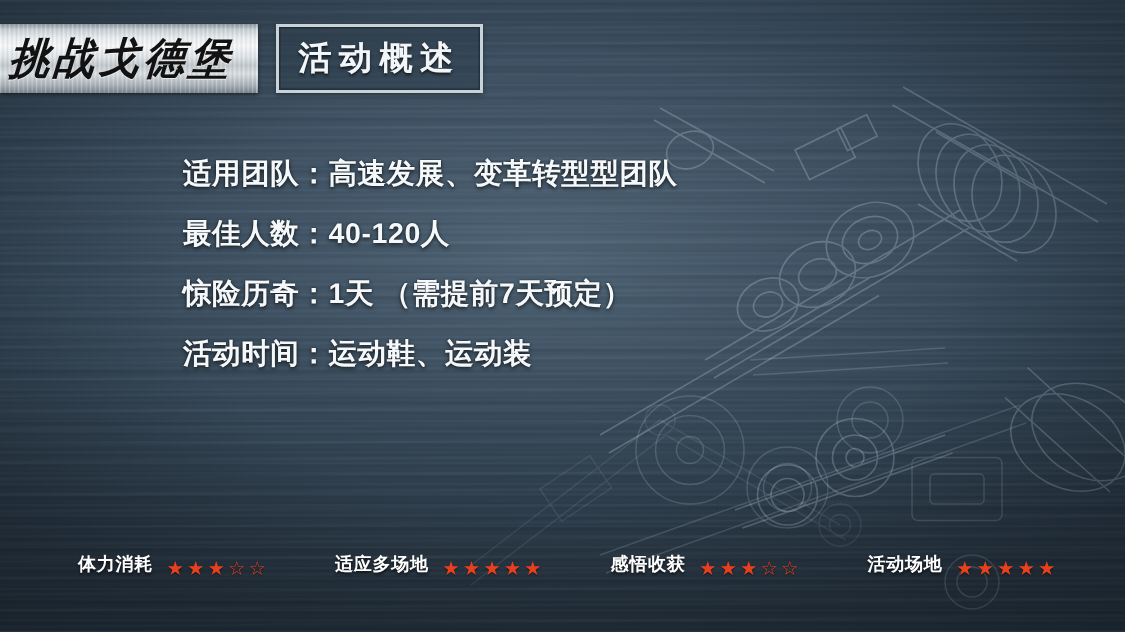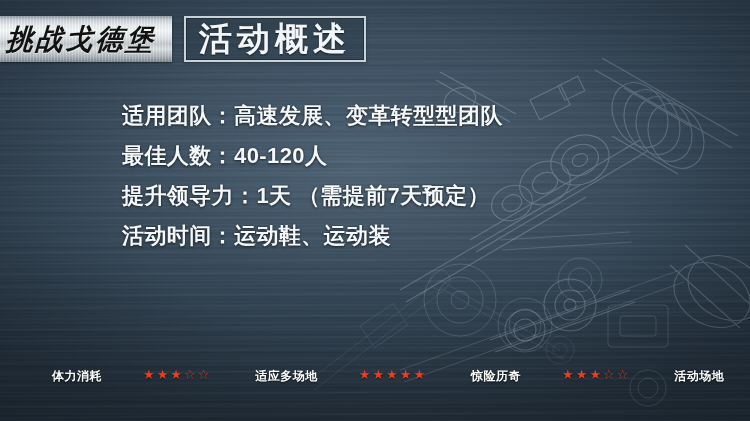--- a/index.html
+++ b/index.html
@@ -146,62 +146,61 @@
     height: 46px;
     box-sizing: border-box;
     border: 2px solid #c8d2d9;
     background: rgba(40,55,68,0.38);
     display: flex;
     align-items: center;
     padding: 0 13px;
     box-shadow: inset 0 0 0 1px rgba(0,0,0,0.30), 0 1px 3px rgba(0,0,0,0.35);
   }
   .section-title {
-    font-size: 33px;
+    font-size: 22px;
     font-weight: 700;
     letter-spacing: 5px;
     color: #f2f6f8;
     white-space: nowrap;
     text-shadow: 0 1px 2px rgba(0,0,0,0.65);
   }
 
   
   .info-list {
     position: absolute;
     left: 122px;
     top: 96px;
     z-index: 4;
   }
   .info-row {
     height: 40px;
     display: flex;
     align-items: center;
-    font-size: 22px;
+    font-size: 19px;
     font-weight: 700;
     color: #f4f8fa;
     letter-spacing: 0.4px;
     white-space: nowrap;
     text-shadow: 0 1px 3px rgba(0,0,0,0.60), 0 0 1px rgba(0,0,0,0.8);
   }
 
   
   .ratings {
     position: absolute;
     left: 52px;
     top: 368px;
     width: 660px;
     display: flex;
     align-items: center;
     z-index: 4;
   }
   .rating-item {
     display: flex;
-    align-items: flex-start;
+    align-items: flex-end;
     margin-right: 44px;
-    gap: 32px;
   }
   .rating-label {
     font-size: 12px;
     font-weight: 700;
     color: #ffffff;
     letter-spacing: 0.5px;
     white-space: nowrap;
     text-shadow: 0 1px 2px rgba(0,0,0,0.7);
     margin-right: 9px;
   }
@@ -307,21 +306,21 @@
       <span class="brand-text">挑战戈德堡</span>
     </div>
     <div class="section-box">
       <span class="section-title">活动概述</span>
     </div>
   </div>
 
   <div class="info-list">
     <div class="info-row">适用团队：高速发展、变革转型型团队</div>
     <div class="info-row">最佳人数：40-120人</div>
-    <div class="info-row">提升领导力：1天 （需提前7天预定）</div>
+    <div class="info-row">惊险历奇：1天 （需提前7天预定）</div>
     <div class="info-row">活动时间：运动鞋、运动装</div>
   </div>
 
   <div class="ratings" id="ratings-row">
       <div class="rating-item">
         <span class="rating-label">体力消耗</span>
         <span class="stars">
           <span class="star">★</span>
           <span class="star">★</span>
           <span class="star">★</span>
@@ -333,21 +332,21 @@
         <span class="rating-label">适应多场地</span>
         <span class="stars">
           <span class="star">★</span>
           <span class="star">★</span>
           <span class="star">★</span>
           <span class="star">★</span>
           <span class="star">★</span>
         </span>
       </div>
       <div class="rating-item">
-        <span class="rating-label">惊险历奇</span>
+        <span class="rating-label">感悟收获</span>
         <span class="stars">
           <span class="star">★</span>
           <span class="star">★</span>
           <span class="star">★</span>
           <span class="star empty">☆</span>
           <span class="star empty">☆</span>
         </span>
       </div>
       <div class="rating-item">
         <span class="rating-label">活动场地</span>

